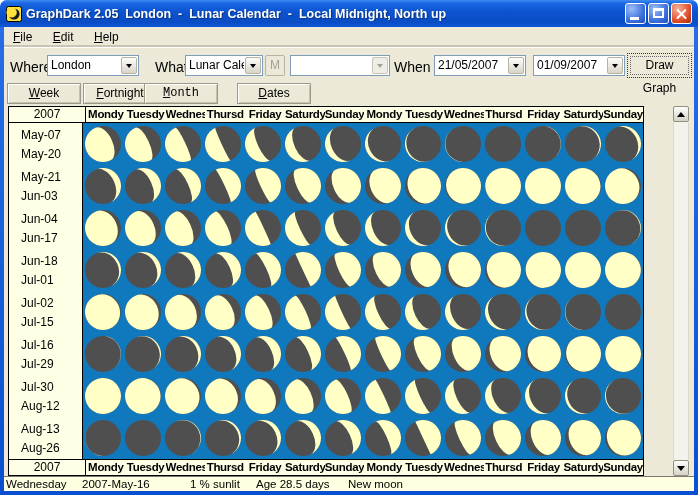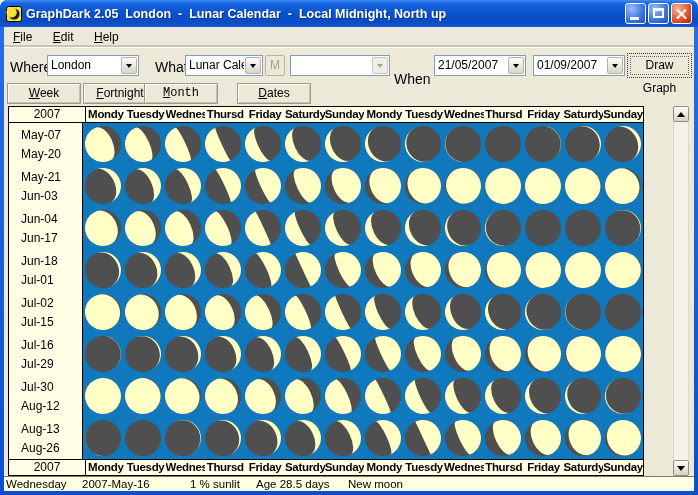--- a/index.html
+++ b/index.html
@@ -32,21 +32,21 @@
   .client { position: absolute; left: 4px; top: 27px; width: 690px; height: 464px;
             background: #ECE9D8; }
 
   .menubar { position: absolute; left: 0; top: 0; right: 0; height: 20px;
              border-bottom: 1px solid #D8D4C4; padding-left: 1px; }
   .menu-item { display: inline-block; padding: 3px 8px 0 8px; font-size: 12px; color: #000; }
 
   .toolbar { position: absolute; left: 0; top: 20px; right: 0; height: 33px;
              border-top: 1px solid #fff; box-shadow: 0 -2px 0 #C9C5B2; }
   .tlabel { position: absolute; top: 11px; font-size: 14px; color: #000; }
-  .lbl-where { left: 6px; }  .lbl-what { left: 151px; } .lbl-when { left: 390px; margin-top: 12px; }
+  .lbl-where { left: 6px; }  .lbl-what { left: 151px; } .lbl-when { left: 390px; }
 
   .combo { position: absolute; top: 7px; height: 21px; background: #fff;
            border: 1px solid #7F9DB9; display: flex; }
   .combo-text { flex: 1; font-size: 12px; line-height: 18px; padding-left: 3px;
                 white-space: pre; overflow: hidden; }
   .combo-arrow { width: 16px; margin: 1px; background: linear-gradient(180deg,#FDFDFB,#D8D4C8);
                  border: 1px solid #B7B3A3; border-radius: 2px;
                  display: flex; align-items: center; justify-content: center; }
   .tri-dn { width: 0; height: 0; border-left: 3.5px solid transparent;
             border-right: 3.5px solid transparent; border-top: 4.5px solid #000; }

